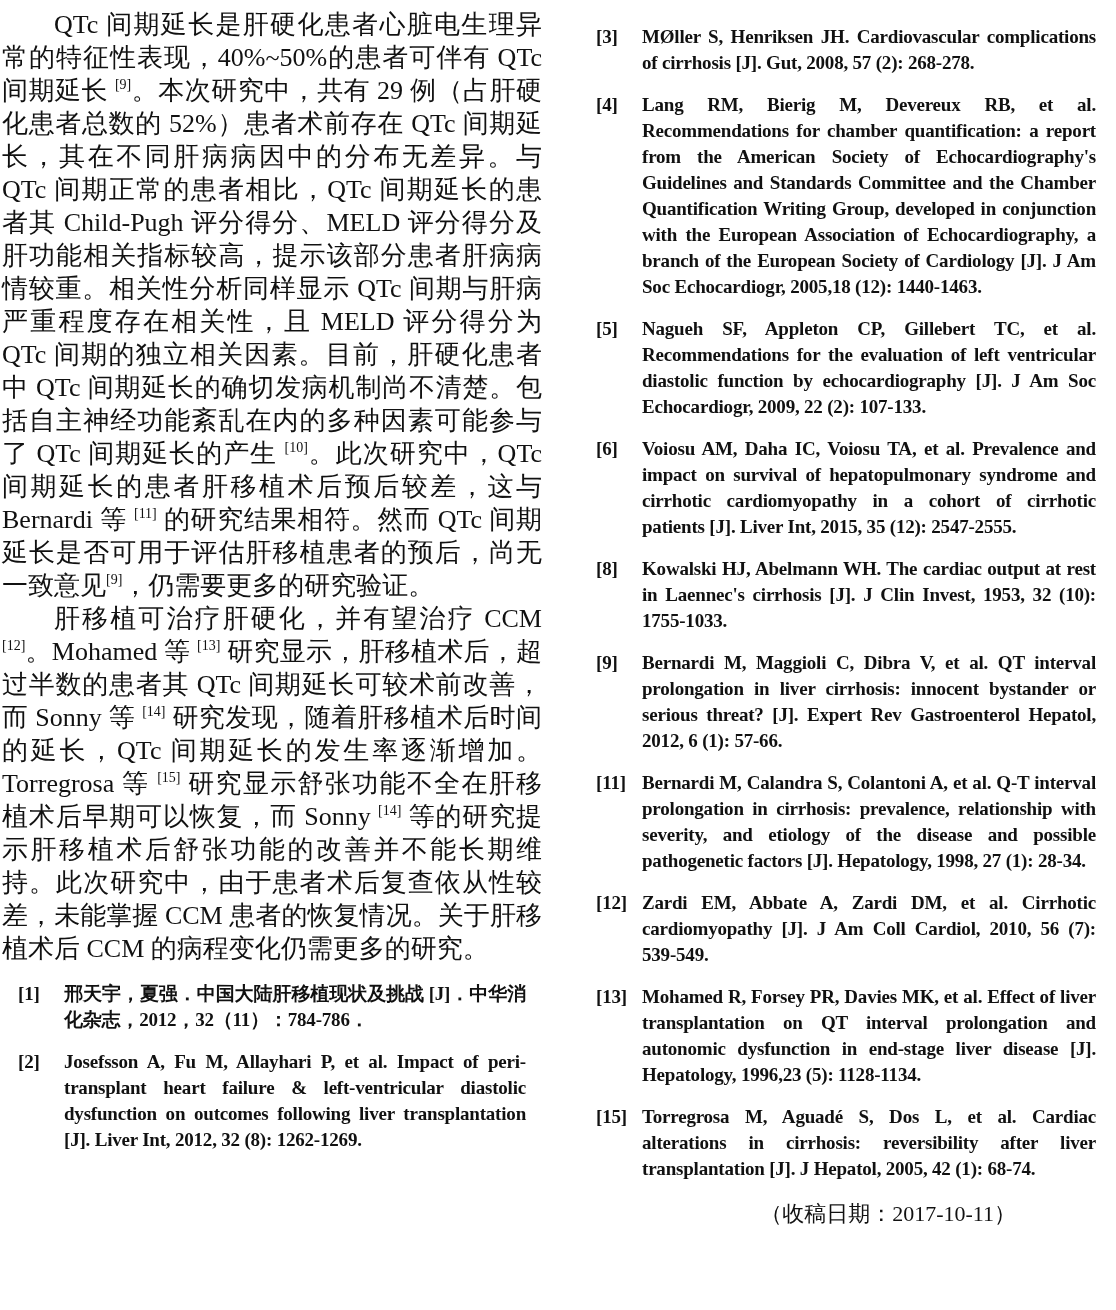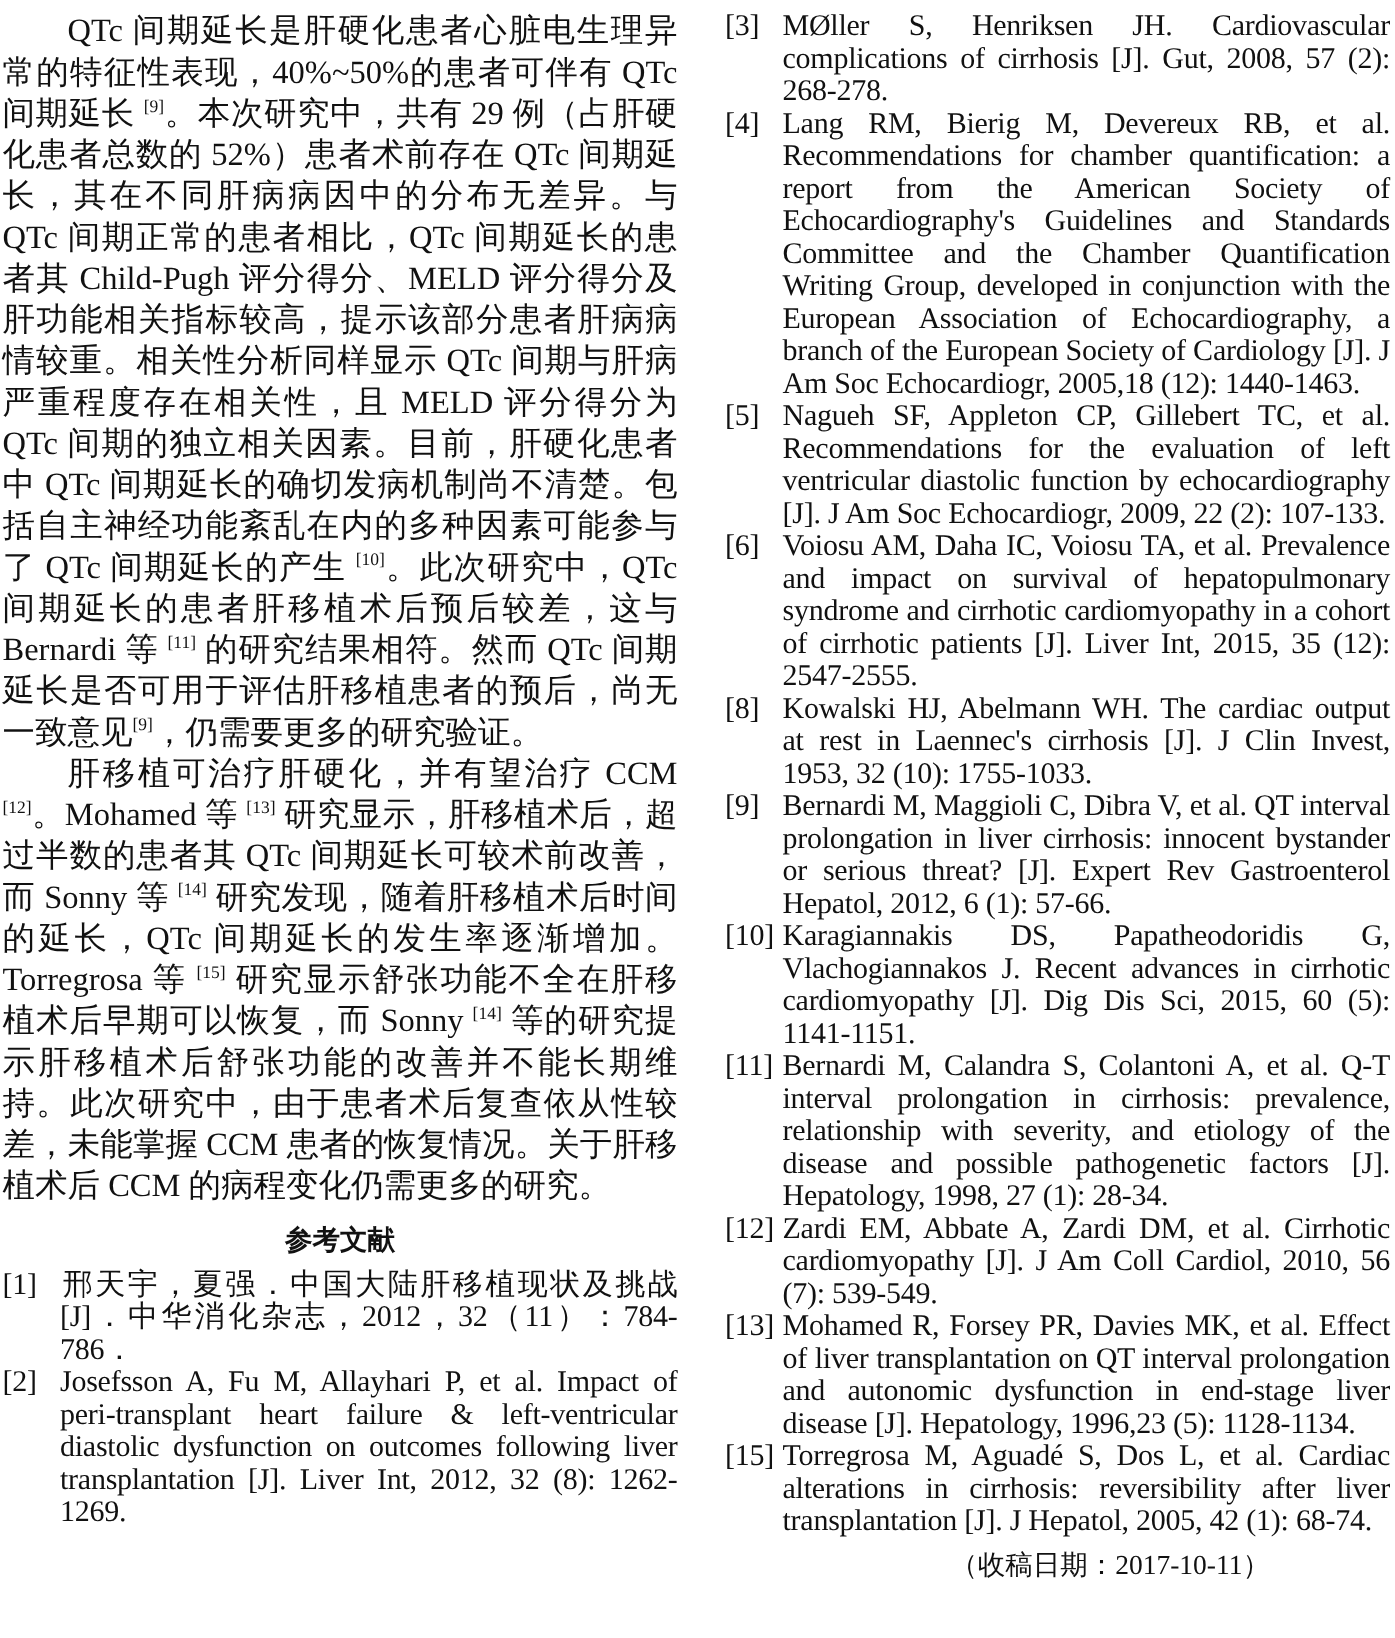--- a/index.html
+++ b/index.html
@@ -41,27 +41,28 @@
 
   
   .refs-heading {
     text-align: center;
     font-weight: bold;
     font-size: 22px;
     line-height: 26px;
     margin: 14px 0 10px 0;
   }
   .ref {
-    font-size: 24px;
+    font-size: 19px;
     line-height: 26px;
     letter-spacing: -0.2px;
     text-align: justify;
     padding-left: 46px;
     text-indent: -46px;
-    margin: 0;
+    margin: 16px;
+    font-weight: bold;
   }
   .ref .ref-label {
     display: inline-block;
     width: 46px;
     text-indent: 0;
   }
 
   
   .footer-line {
     font-size: 22px;
@@ -72,36 +73,34 @@
 </style>
 </head>
 <body>
 
 <div class="page">
   <div class="col col-left">
     <div>
         <div class="para">QTc 间期延长是肝硬化患者心脏电生理异常的特征性表现，40%~50%的患者可伴有 QTc 间期延长 <sup>[9]</sup>。本次研究中，共有 29 例（占肝硬化患者总数的 52%）患者术前存在 QTc 间期延长，其在不同肝病病因中的分布无差异。与 QTc 间期正常的患者相比，QTc 间期延长的患者其 Child-Pugh 评分得分、MELD 评分得分及肝功能相关指标较高，提示该部分患者肝病病情较重。相关性分析同样显示 QTc 间期与肝病严重程度存在相关性，且 MELD 评分得分为 QTc 间期的独立相关因素。目前，肝硬化患者中 QTc 间期延长的确切发病机制尚不清楚。包括自主神经功能紊乱在内的多种因素可能参与了 QTc 间期延长的产生 <sup>[10]</sup>。此次研究中，QTc 间期延长的患者肝移植术后预后较差，这与 Bernardi 等 <sup>[11]</sup> 的研究结果相符。然而 QTc 间期延长是否可用于评估肝移植患者的预后，尚无一致意见<sup>[9]</sup>，仍需要更多的研究验证。</div>
         <div class="para">肝移植可治疗肝硬化，并有望治疗 CCM <sup>[12]</sup>。Mohamed 等 <sup>[13]</sup> 研究显示，肝移植术后，超过半数的患者其 QTc 间期延长可较术前改善，而 Sonny 等 <sup>[14]</sup> 研究发现，随着肝移植术后时间的延长，QTc 间期延长的发生率逐渐增加。Torregrosa 等 <sup>[15]</sup> 研究显示舒张功能不全在肝移植术后早期可以恢复，而 Sonny <sup>[14]</sup> 等的研究提示肝移植术后舒张功能的改善并不能长期维持。此次研究中，由于患者术后复查依从性较差，未能掌握 CCM 患者的恢复情况。关于肝移植术后 CCM 的病程变化仍需更多的研究。</div>
       </div>
-    <div class="refs-heading">参考文献</div>
     <div>
         <div class="ref"><span class="ref-label">[1]</span><span>邢天宇，夏强．中国大陆肝移植现状及挑战 [J]．中华消化杂志，2012，32（11）：784-786．</span></div>
         <div class="ref"><span class="ref-label">[2]</span><span>Josefsson A, Fu M, Allayhari P, et al. Impact of peri-transplant heart failure &amp; left-ventricular diastolic dysfunction on outcomes following liver transplantation [J]. Liver Int, 2012, 32 (8): 1262-1269.</span></div>
       </div>
   </div>
 
   <div class="col col-right">
     <div>
         <div class="ref"><span class="ref-label">[3]</span><span>MØller S, Henriksen JH. Cardiovascular complications of cirrhosis [J]. Gut, 2008, 57 (2): 268-278.</span></div>
         <div class="ref"><span class="ref-label">[4]</span><span>Lang RM, Bierig M, Devereux RB, et al. Recommendations for chamber quantification: a report from the American Society of Echocardiography's Guidelines and Standards Committee and the Chamber Quantification Writing Group, developed in conjunction with the European Association of Echocardiography, a branch of the European Society of Cardiology [J]. J Am Soc Echocardiogr, 2005,18 (12): 1440-1463.</span></div>
         <div class="ref"><span class="ref-label">[5]</span><span>Nagueh SF, Appleton CP, Gillebert TC, et al. Recommendations for the evaluation of left ventricular diastolic function by echocardiography [J]. J Am Soc Echocardiogr, 2009, 22 (2): 107-133.</span></div>
         <div class="ref"><span class="ref-label">[6]</span><span>Voiosu AM, Daha IC, Voiosu TA, et al. Prevalence and impact on survival of hepatopulmonary syndrome and cirrhotic cardiomyopathy in a cohort of cirrhotic patients [J]. Liver Int, 2015, 35 (12): 2547-2555.</span></div>
         <div class="ref"><span class="ref-label">[8]</span><span>Kowalski HJ, Abelmann WH. The cardiac output at rest in Laennec's cirrhosis [J]. J Clin Invest, 1953, 32 (10): 1755-1033.</span></div>
         <div class="ref"><span class="ref-label">[9]</span><span>Bernardi M, Maggioli C, Dibra V, et al. QT interval prolongation in liver cirrhosis: innocent bystander or serious threat? [J]. Expert Rev Gastroenterol Hepatol, 2012, 6 (1): 57-66.</span></div>
-        <div class="ref"><span class="ref-label">[10]</span><span>Karagiannakis DS, Papatheodoridis G, Vlachogiannakos J. Recent advances in cirrhotic cardiomyopathy [J]. Dig Dis Sci, 2015, 60 (5): 1141-1151.</span></div>
         <div class="ref"><span class="ref-label">[11]</span><span>Bernardi M, Calandra S, Colantoni A, et al. Q-T interval prolongation in cirrhosis: prevalence, relationship with severity, and etiology of the disease and possible pathogenetic factors [J]. Hepatology, 1998, 27 (1): 28-34.</span></div>
         <div class="ref"><span class="ref-label">[12]</span><span>Zardi EM, Abbate A, Zardi DM, et al. Cirrhotic cardiomyopathy [J]. J Am Coll Cardiol, 2010, 56 (7): 539-549.</span></div>
         <div class="ref"><span class="ref-label">[13]</span><span>Mohamed R, Forsey PR, Davies MK, et al. Effect of liver transplantation on QT interval prolongation and autonomic dysfunction in end-stage liver disease [J]. Hepatology, 1996,23 (5): 1128-1134.</span></div>
         <div class="ref"><span class="ref-label">[15]</span><span>Torregrosa M, Aguadé S, Dos L, et al. Cardiac alterations in cirrhosis: reversibility after liver transplantation [J]. J Hepatol, 2005, 42 (1): 68-74.</span></div>
       </div>
     <div class="footer-line footer-received">（收稿日期：2017-10-11）</div>
 
   </div>
 </div>
 

